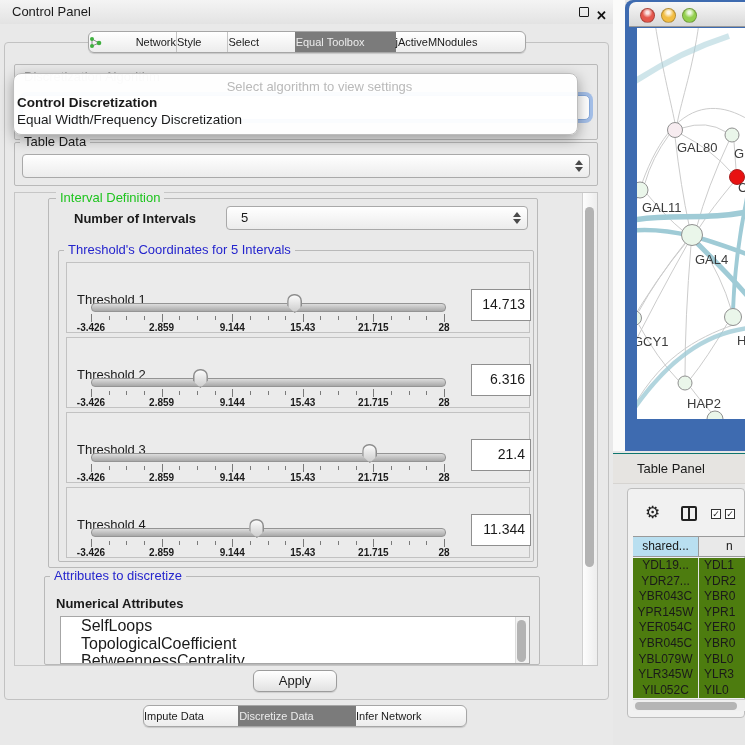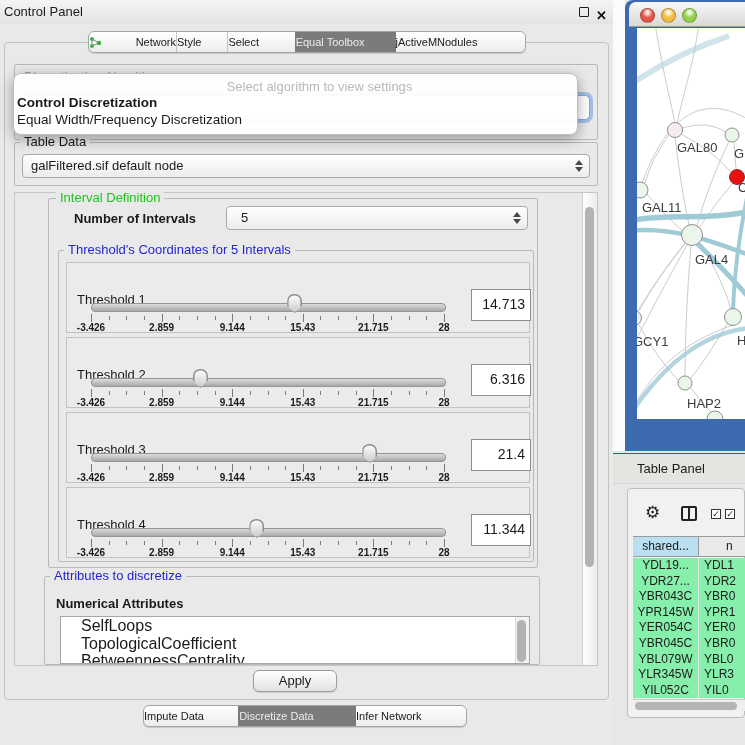--- a/index.html
+++ b/index.html
@@ -2,21 +2,21 @@
 <html><head>
 <meta charset="utf-8">
 <style>
   html,body{margin:0;padding:0;}
   body{font-family:"Liberation Sans",sans-serif;}
   #stage{position:relative;width:745px;height:745px;overflow:hidden;background:#e7e7e7;font-size:13px;color:#1a1a1a;}
   .a{position:absolute;box-sizing:border-box;}
 
   
   #cp{left:0;top:0;width:613px;height:745px;background:#e9e9e9;}
-  #cp-title{left:0;top:0;width:613px;height:24px;background:linear-gradient(#f4f4f4,#e3e3e3);line-height:24px;padding-left:4px;}
+  #cp-title{left:0;top:0;width:613px;height:24px;background:linear-gradient(#f4f4f4,#e3e3e3);line-height:24px;padding-left:12px;}
   #float-icon{right:24px;top:7px;width:10px;height:10px;border:1.5px solid #1a1a1a;border-radius:1px;}
   #close-icon{right:6px;top:4px;font-weight:bold;font-size:13px;color:#111;}
 
   #outer-panel{left:4px;top:42px;width:605px;height:658px;border:1px solid #c2c2c2;border-radius:4px;background:#e9e9e9;}
 
   .seg-bar{display:flex;height:22px;border:1px solid #a6a6a6;border-radius:6px;background:linear-gradient(#ffffff,#ececec);overflow:hidden;z-index:20;box-shadow:0 1px 1px rgba(0,0,0,.15);}
   .seg{display:flex;align-items:center;justify-content:space-between;font-size:11px;color:#1a1a1a;border-left:1px solid #c4c4c4;white-space:nowrap;}
   .seg:first-child{border-left:none;}
   .seg.active{background:#7b7b7b;color:#ececec;border-left-color:#7b7b7b;}
   .seg.active + .seg{border-left:none;}
@@ -76,21 +76,21 @@
   #tp-bar{left:613px;top:453px;width:132px;height:31px;background:#e6e4e1;border-top:1px solid #0f766e;border-bottom:1px solid #d6d4d1;line-height:30px;padding-left:24px;}
   #tp-window{left:627px;top:488px;width:118px;height:230px;background:#f1f1f1;border:1px solid #bdbdbd;border-radius:4px;}
   #gear-icon{left:645px;top:503px;font-size:17px;color:#222;line-height:20px;}
   #split-icon{left:681px;top:506px;width:16px;height:15px;border:2px solid #222;border-radius:2px;}
   #split-icon .mid{position:absolute;left:5px;top:0;width:2px;height:11px;background:#222;}
   .check-icon{top:509px;width:10px;height:10px;border:1.5px solid #333;background:#fff;font-size:9px;line-height:9px;text-align:center;color:#222;}
 
   #tp-header{left:633px;top:536px;width:112px;height:21px;display:flex;border-top:1px solid #9a9a9a;border-bottom:1px solid #9a9a9a;}
   #tp-col1{width:65px;background:#b9dff0;border-right:1px solid #9a9a9a;text-align:center;line-height:19px;font-size:12px;overflow:hidden;white-space:nowrap;}
   #tp-col2{flex:1;background:#e9e9e9;line-height:19px;font-size:12px;padding-left:27px;overflow:hidden;}
-  #tp-rows{left:633px;top:558px;width:112px;height:140px;background:#86efac;overflow:hidden;}
+  #tp-rows{left:633px;top:558px;width:112px;height:140px;background:#4d7c0f;overflow:hidden;}
   .tp-row{display:flex;height:15.6px;line-height:15.6px;font-size:12px;white-space:nowrap;}
   .tp-row .c1{width:65px;text-align:center;border-right:1px solid #e4e4e4;overflow:hidden;}
   .tp-row .c2{padding-left:5px;overflow:hidden;}
   #tp-hscroll{left:633px;top:699px;width:112px;height:12px;background:#efefef;border-top:1px solid #ccc;}
   #tp-hthumb{position:absolute;left:2px;top:2px;width:102px;height:8px;border-radius:4px;background:#b5b5b5;}
 
   svg text{font-family:"Liberation Sans",sans-serif;}
 </style>
 </head>
 <body>
@@ -138,21 +138,20 @@
 
     <div id="algo-popup" class="a">
       <span id="algo-hint">Select algorithm to view settings</span>
       <span class="popup-opt bold">Control Discretization</span>
       <span class="popup-opt">Equal Width/Frequency Discretization</span>
     </div>
 
     <div class="a groupbox" style="left:14px;top:142px;width:584px;height:44px"></div>
     <span class="grouplabel" style="left:20px;top:135px;color:#1a1a1a">Table Data</span>
     <div class="a combo" style="left:22px;top:154px;width:568px;height:24px">
-      <span>galFiltered.sif default node</span>
       <span class="stepper">
           <span class="up"></span>
           <span class="dn"></span>
         </span>
     </div>
 
     <div id="scrollpane" class="a"></div>
     <div class="a vscroll" style="left:582px;top:193px;width:15px;height:472px">
       <div class="scroll-thumb" style="top:14px;height:360px"></div>
     </div>

